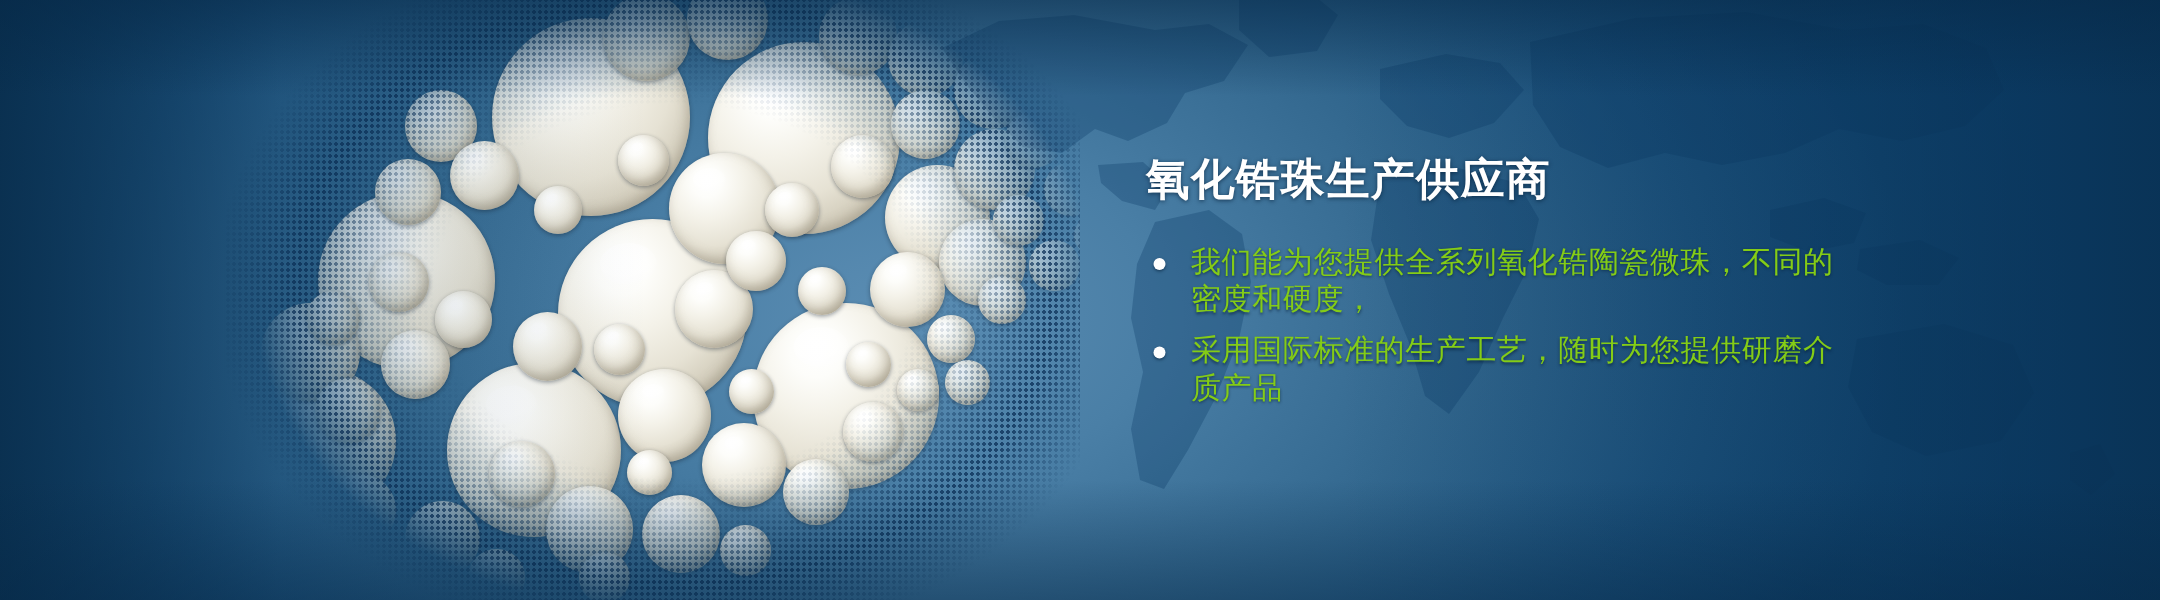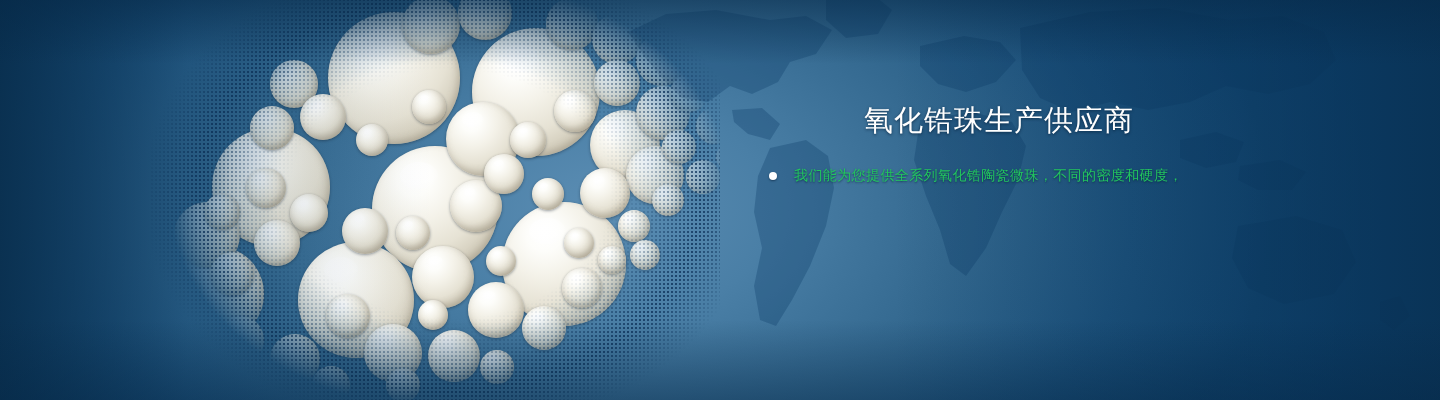--- a/index.html
+++ b/index.html
@@ -77,35 +77,34 @@
 
   
   .copy{
     position:absolute;
     left:764px;top:104px;
     width:470px;
   }
   .headline{
     color:#ffffff;
     font-size:29px;
-    font-weight:400;
+    font-weight:700;
     letter-spacing:1px;
     line-height:1.15;
     margin:0 0 26px 0;
     text-shadow:0 1px 3px rgba(4,28,52,.70);
     white-space:nowrap;
-    text-align:center;
   }
   .points{list-style:none;margin:0;padding:0;}
   .point{
     position:relative;
     padding-left:30px;
     margin-bottom:9px;
-    color:#22c55e;
-    font-size:14px;
+    color:#84cc16;
+    font-size:20px;
     line-height:25px;
     letter-spacing:.4px;
     text-shadow:0 1px 2px rgba(4,28,52,.65);
   }
   .point:last-child{margin-bottom:0;}
   .dot{
     position:absolute;
     left:5px;top:9px;
     width:8px;height:8px;
     border-radius:50%;
@@ -229,17 +228,21 @@
   <div class="copy">
     <h1 class="headline">氧化锆珠生产供应商</h1>
     <ul class="points">
 
       <li class="point">
         <span class="dot"></span>
         <span class="ln">我们能为您提供全系列氧化锆陶瓷微珠，不同的密度和硬度，</span>
       </li>
 
 
+      <li class="point">
+        <span class="dot"></span>
+        <span class="ln">采用国际标准的生产工艺，随时为您提供研磨介质产品</span>
+      </li>
 
     </ul>
   </div>
 
 </div>
 
 </body></html>

